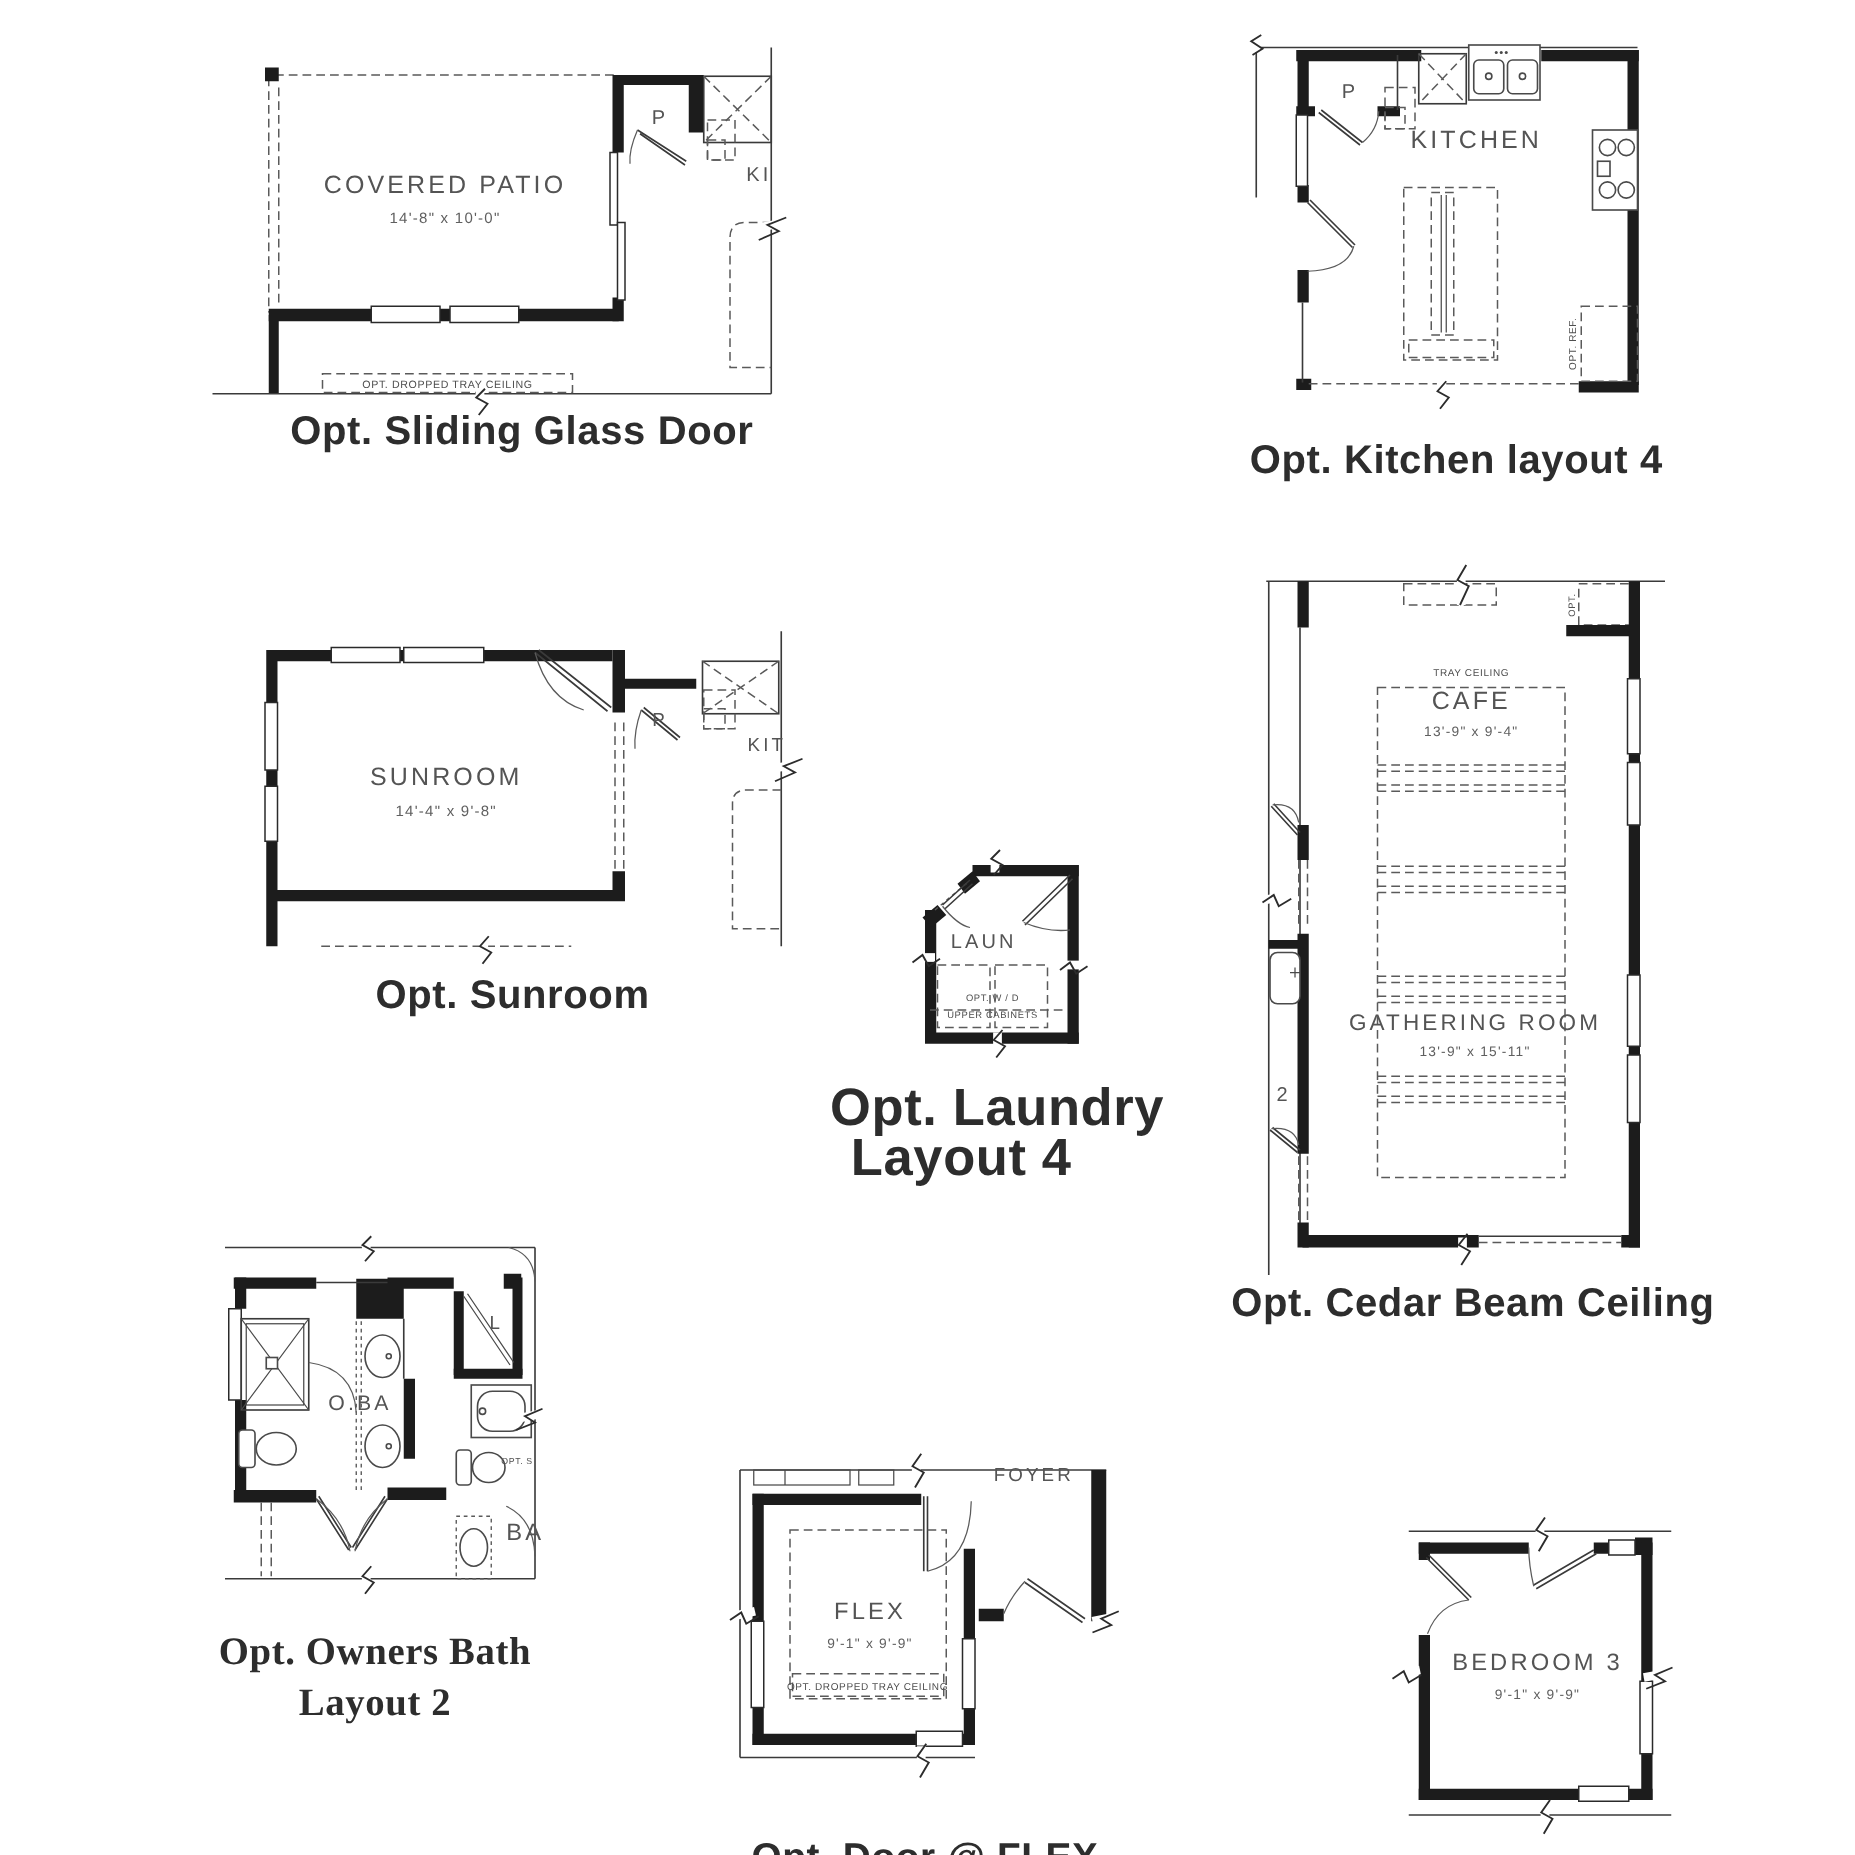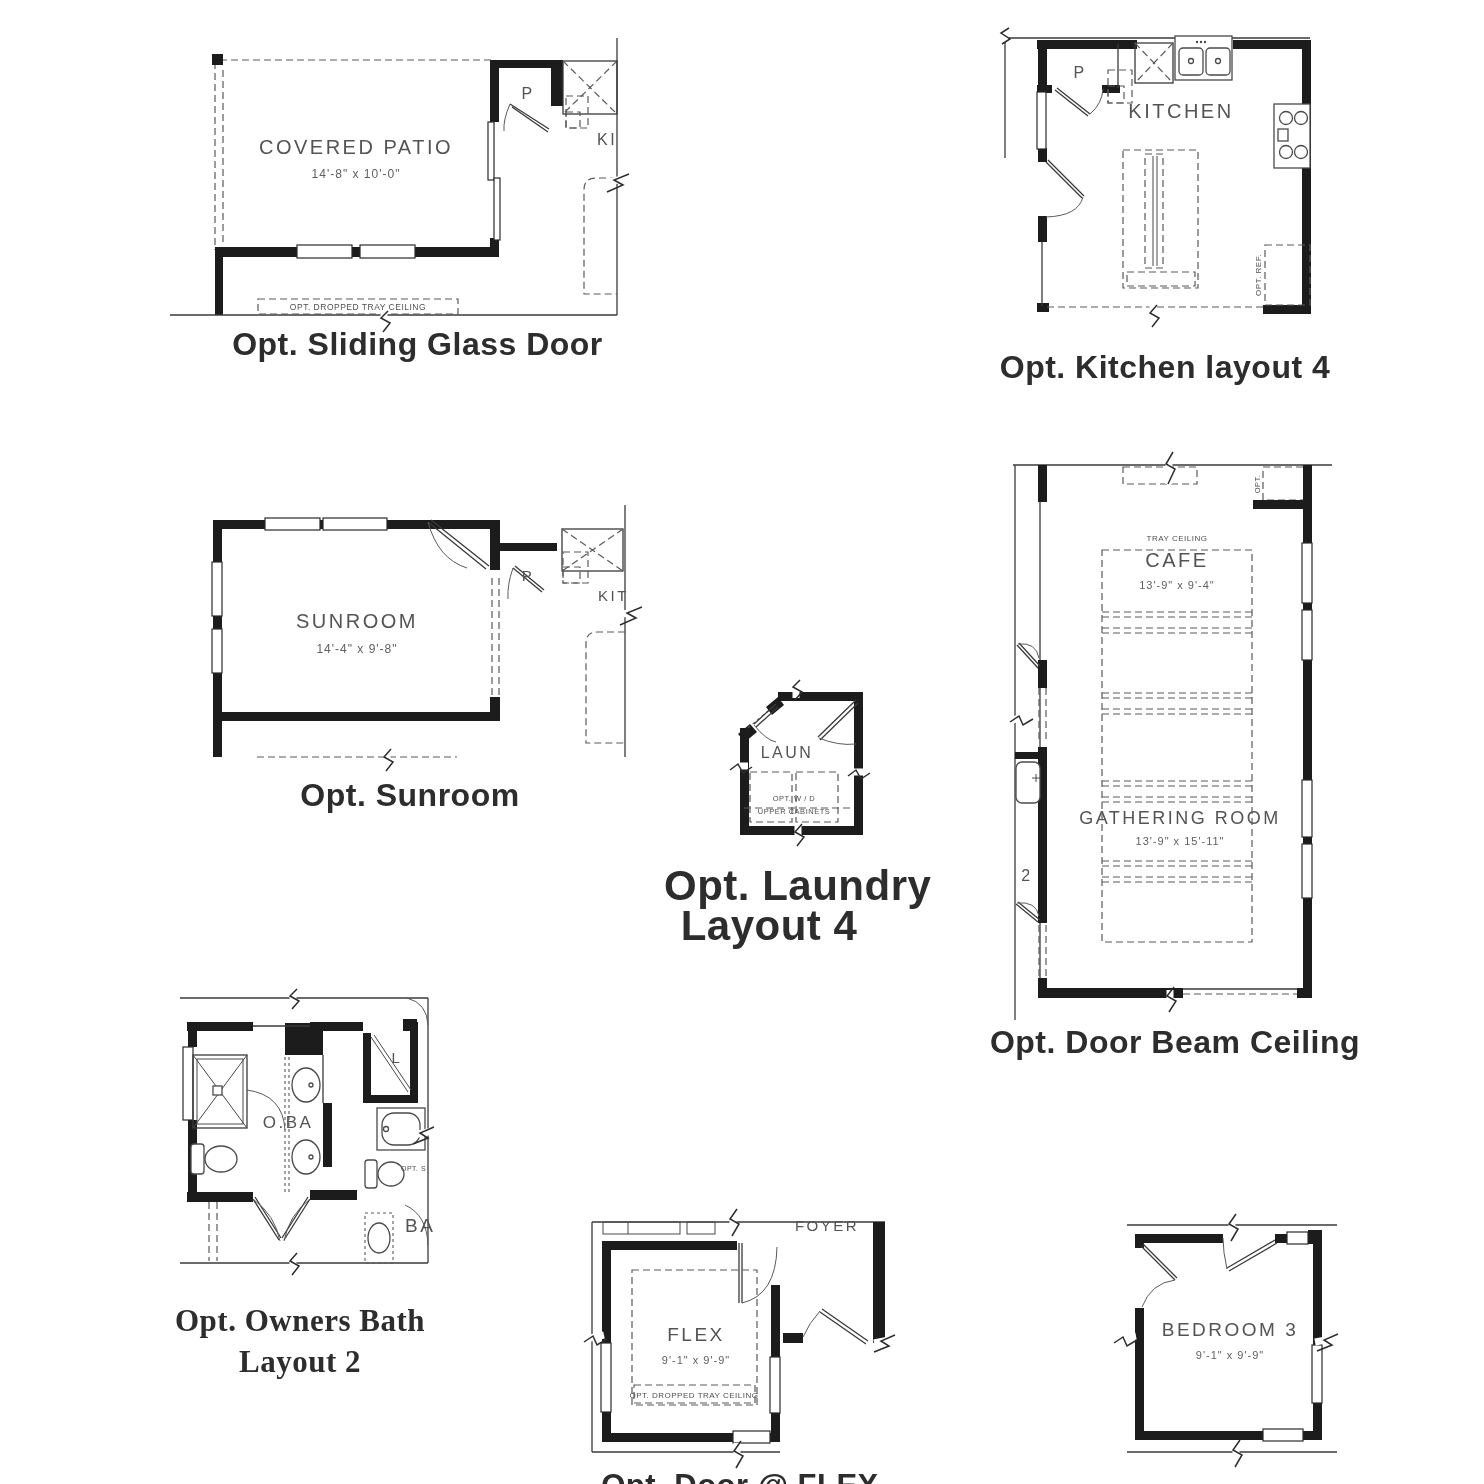--- a/index.html
+++ b/index.html
@@ -362,21 +362,21 @@
     <text class="tiny" x="167" y="81" text-anchor="middle" font-size="8" letter-spacing="1.5">TRAY CEILING</text>
     <text class="room" x="167" y="107" text-anchor="middle" font-size="20">CAFE</text>
     <text class="dim" x="167" y="129" text-anchor="middle" font-size="11">13'-9" x 9'-4"</text>
     <text class="room" x="170" y="364" text-anchor="middle" font-size="18">GATHERING ROOM</text>
     <text class="dim" x="170" y="385" text-anchor="middle" font-size="11">13'-9" x 15'-11"</text>
     <text class="tiny" x="250" y="24" text-anchor="middle" font-size="7.5" transform="rotate(-90 250 24)">OPT.</text>
     <text class="room" x="17" y="421" text-anchor="middle" font-size="16">2</text>
   </svg>
 </div>
 <div class="title" style="left:985px; top:1021px; width:380px; line-height:42px;">
-  <div>Opt. Door Beam Ceiling</div>
+  <div>Opt. Cedar Beam Ceiling</div>
 </div>
 
 <div class="panel" style="left:175px; top:995px;">
   <svg width="255" height="275">
     <line class="tl" x1="5" y1="3" x2="253" y2="3"></line>
     <line class="tl" x1="253" y1="3" x2="253" y2="268"></line>
     <line class="tl" x1="5" y1="268" x2="253" y2="268"></line>
     <g>
       <rect class="wf" x="12" y="27" width="66" height="9"></rect>
       <rect class="wf" x="135" y="27" width="53" height="9"></rect>
@@ -458,21 +458,21 @@
     <text class="room" x="222" y="68" text-anchor="middle" font-size="15">L</text>
     <text class="tiny" x="226" y="176" font-size="7">OPT. S</text>
     <text class="room" x="230" y="237" font-size="19">BA</text>
   </svg>
 </div>
 <div class="title" style="left:160px; top:1300px; width:280px; font-size:31px; line-height:41px;font-family:Liberation Serif, serif;">
   <div>Opt. Owners Bath</div>
   <div>Layout 2</div>
 </div>
 
-<div class="panel" style="left:590px; top:1215px;">
+<div class="panel" style="left:590px; top:1169px;">
   <svg width="300" height="269">
     <line class="tl" x1="2" y1="7" x2="295" y2="7"></line>
     <line class="tl" x1="2" y1="7" x2="2" y2="237"></line>
     <rect class="tl2" x="13" y="7" width="77" height="12"></rect>
     <line class="tl2" x1="38" y1="7" x2="38" y2="19"></line>
     <rect class="tl2" x="97" y="7" width="28" height="12"></rect>
     <g>
       <rect class="wf" x="12" y="26" width="135" height="9"></rect>
       <rect class="wf" x="12" y="26" width="9" height="102"></rect>
       <rect class="wf" x="12" y="197" width="9" height="30"></rect>

